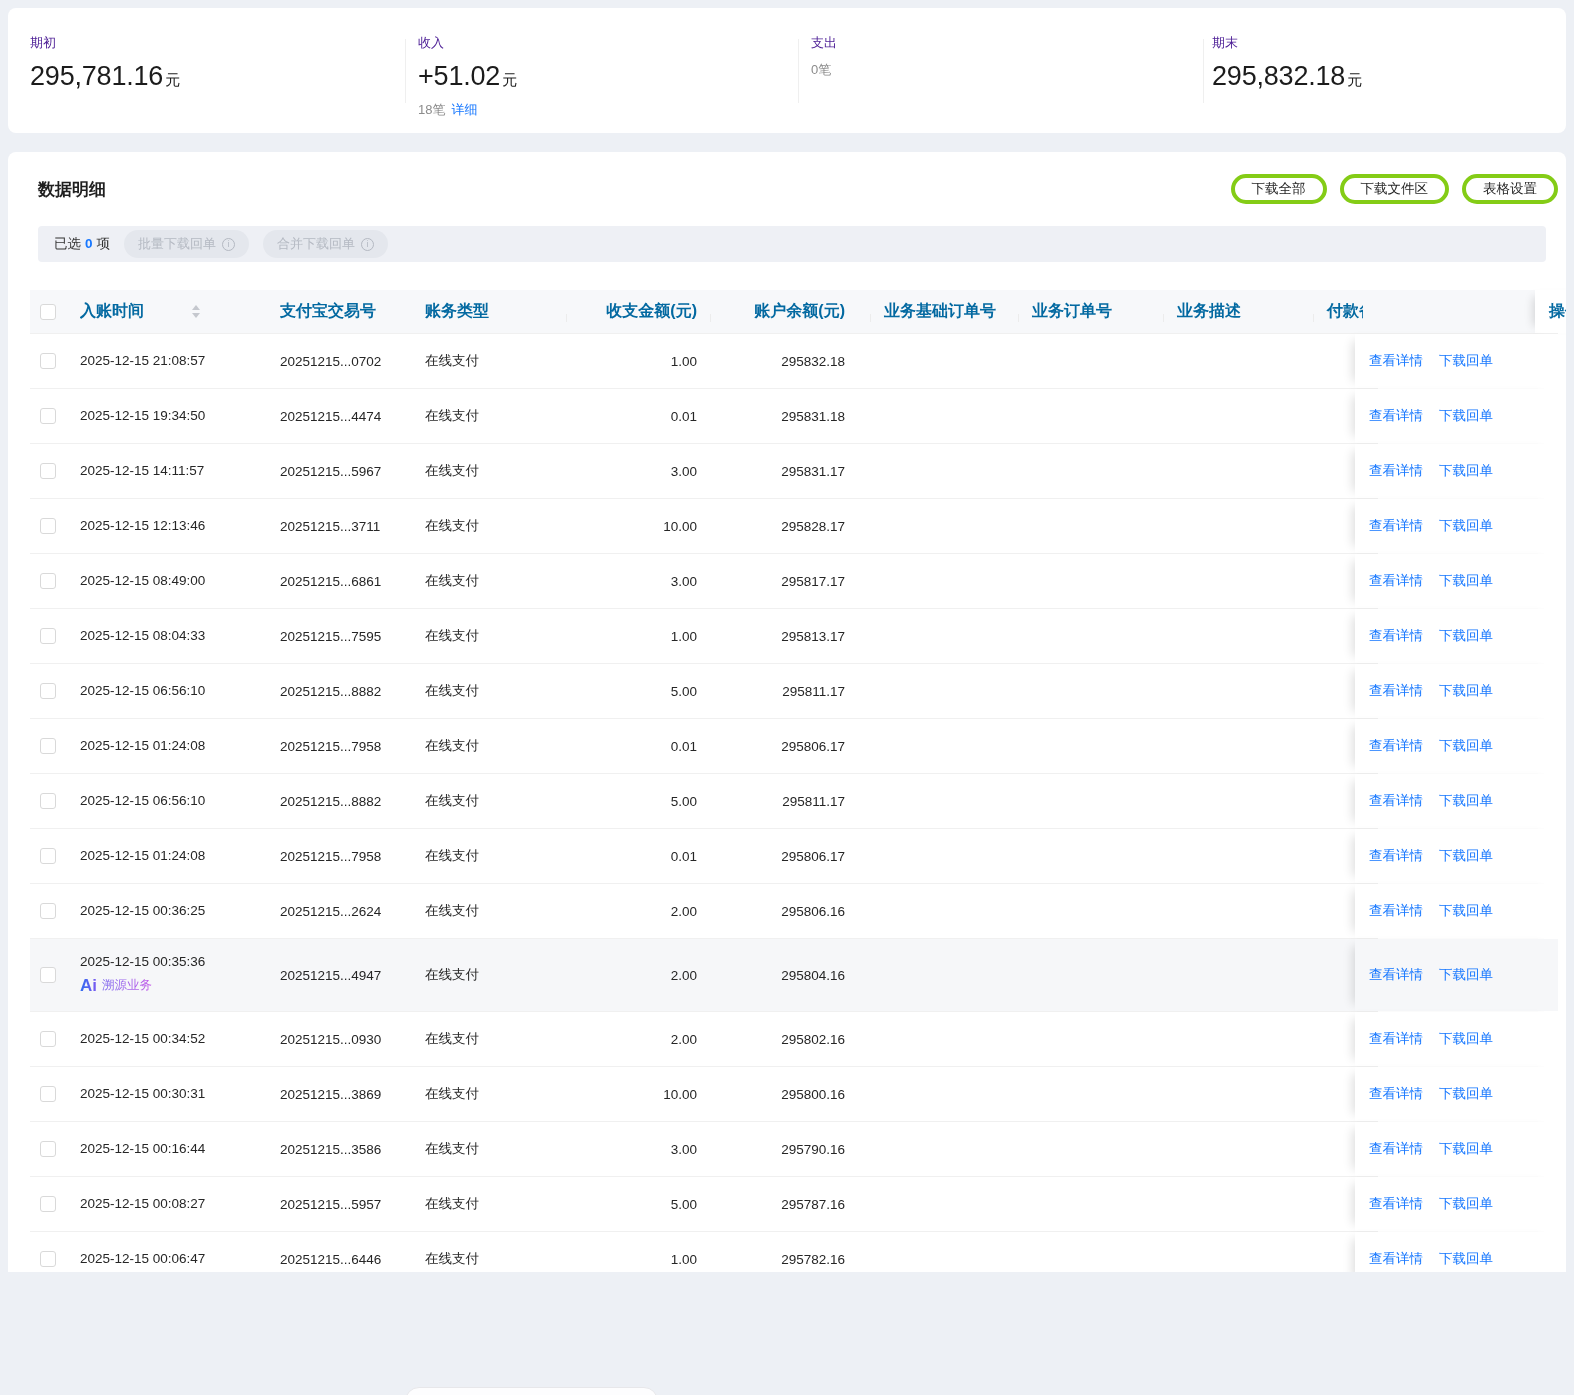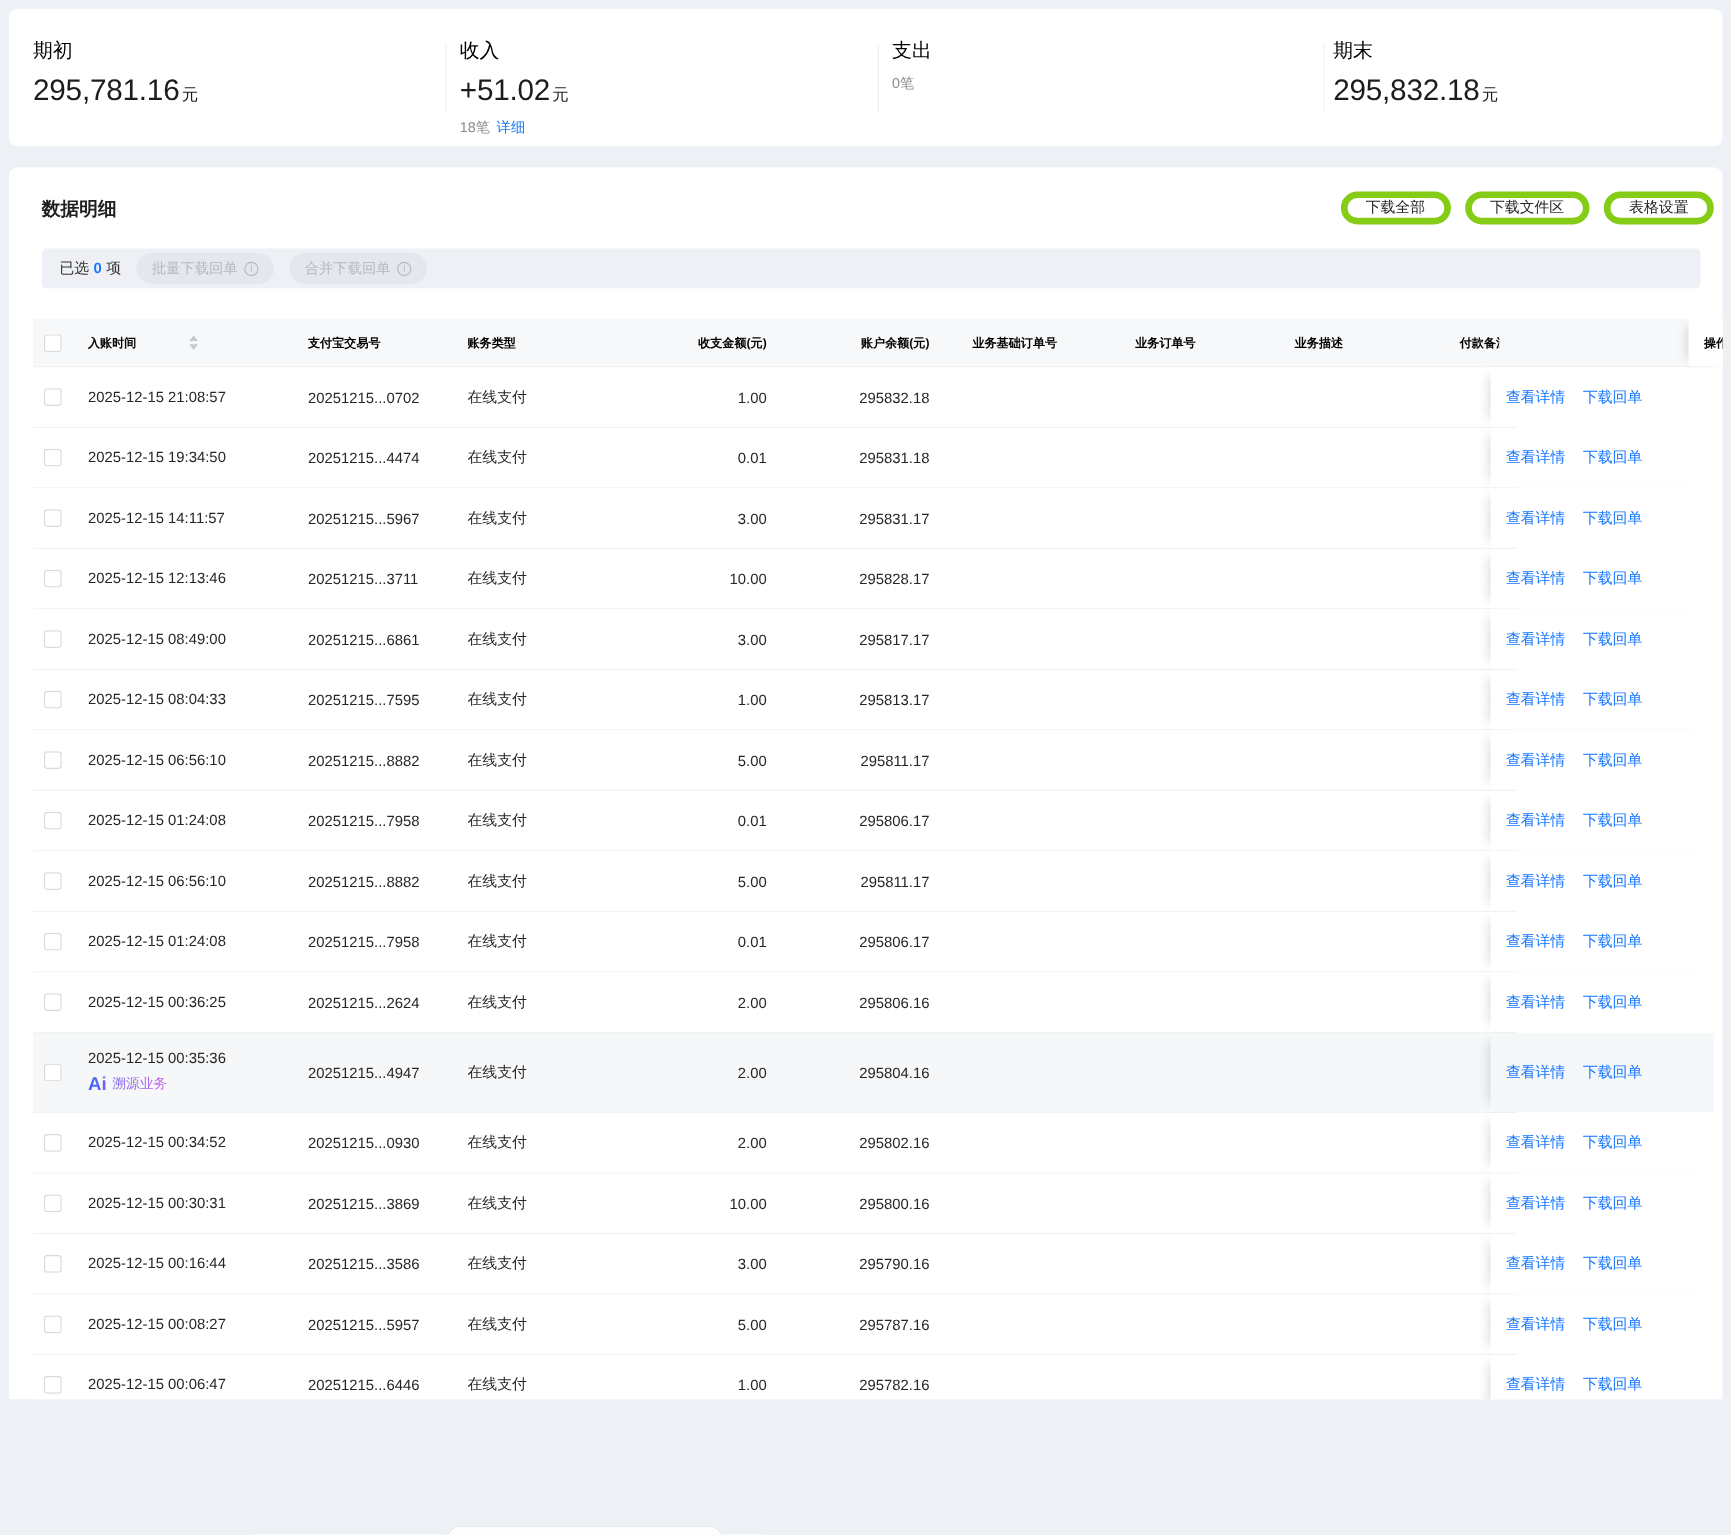--- a/index.html
+++ b/index.html
@@ -8,44 +8,44 @@
   .card{background:#fff;border-radius:8px}
 
   
   .summary-card{margin:8px 8px 0 8px;height:125px;display:flex;align-items:stretch}
   .sum-col{padding-top:26px}
   .sum-col.c1{width:397px;padding-left:22px}
   .sum-col.c2{width:392px;padding-left:12px}
   .sum-col.c3{width:404px;padding-left:12px}
   .sum-col.c4{flex:1;padding-left:8px}
   .sum-divider{width:1px;background:#efefef;height:64px;align-self:center}
-  .sum-label{font-size:18px;color:#000000;margin-bottom:9px}
+  .sum-label{font-size:13px;color:#4c1d95;margin-bottom:9px}
   .sum-value{font-size:27px;font-weight:500;color:#1c1c1c;letter-spacing:-.2px}
   .sum-unit{font-size:15px;font-weight:400;margin-left:2px}
   .sum-sub{font-size:13px;color:#8c8c8c;margin-top:9px}
   .sum-sub .link{margin-left:6px}
   .link{color:#1677ff;text-decoration:none;cursor:pointer}
 
   
   .table-card{margin:19px 8px 0 8px;height:1120px;position:relative;border-radius:8px 8px 0 0;overflow:hidden}
   .card-header{display:flex;justify-content:space-between;align-items:center;padding:22px 8px 0 30px}
   .page-title{font-size:17px;font-weight:600;color:#1f1f1f}
   .hdr-buttons{display:flex;gap:13px}
-  .pill-btn{height:30px;padding:0 17px;border:6px solid #84cc16;border-radius:15px;background:#fff;font-size:13.5px;color:#262626;display:inline-flex;align-items:center;cursor:pointer;font-family:inherit}
+  .pill-btn{height:30px;padding:0 17px;border:4px solid #84cc16;border-radius:15px;background:#fff;font-size:13.5px;color:#262626;display:inline-flex;align-items:center;cursor:pointer;font-family:inherit}
 
   .selection-bar{margin:22px 20px 0 30px;height:36px;background:#eef0f5;border-radius:4px;display:flex;align-items:center;padding:0 16px;gap:14px}
   .sel-text{font-size:13.5px;color:#333}
   .sel-count{color:#1677ff;font-weight:700;margin:0 4px}
   .pill-disabled{height:28px;padding:0 14px;border:none;border-radius:14px;background:#e4e7ed;color:#b4b9c2;font-size:13px;display:inline-flex;align-items:center;gap:6px;cursor:not-allowed;font-family:inherit}
   .info-circle{width:13px;height:13px;border:1px solid currentColor;border-radius:50%;display:inline-flex;align-items:center;justify-content:center;font-size:9px;font-style:normal;line-height:1}
 
   
   .table{margin-top:28px;position:relative}
   .thead,.tr{display:flex;align-items:center;position:relative;margin:0 0 0 22px;border-bottom:1px solid #f0f0f0}
-  .thead{height:44px;background:#f7f8fa;font-weight:600;font-size:11px;color:#000000}
+  .thead{height:44px;background:#f7f8fa;font-weight:600;font-size:16px;color:#0369a1}
   .tr{height:55px;background:#fff;font-size:13.5px}
   .tr.highlight{height:73px;background:#f6f7f9}
   .td{flex:none;display:flex;align-items:center;overflow:hidden;white-space:nowrap}
   .col-check{width:50px;padding-left:10px}
   .col-time{width:200px}
   .col-txn{width:145px}
   .col-type{width:141px}
   .col-amount{width:144px;justify-content:flex-end;padding-right:13px}
   .col-balance{width:160px;justify-content:flex-end;padding-right:25px}
   .col-base{width:148px;padding-left:14px}

